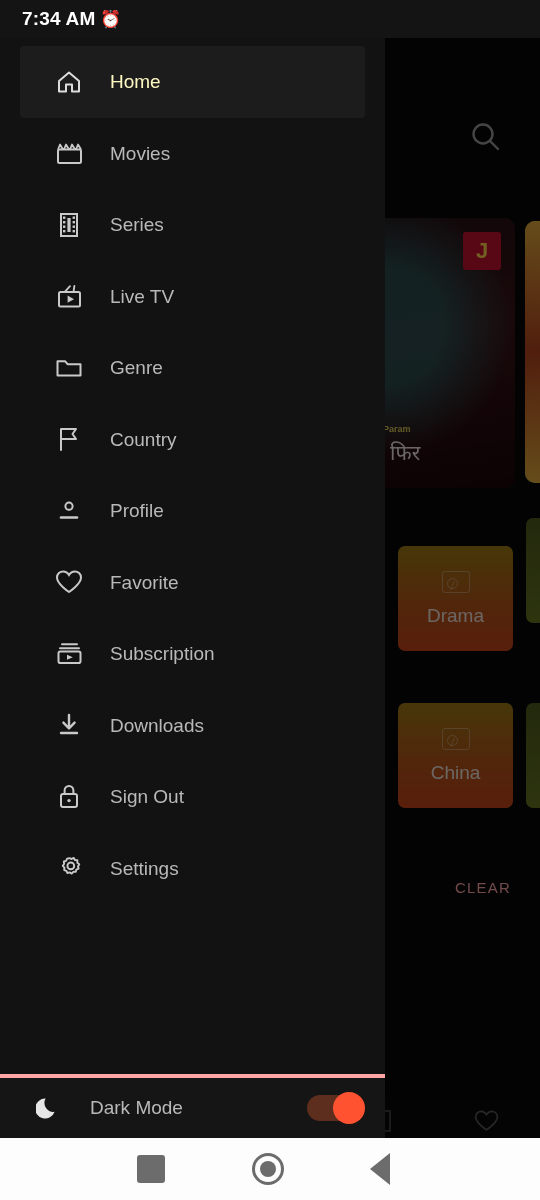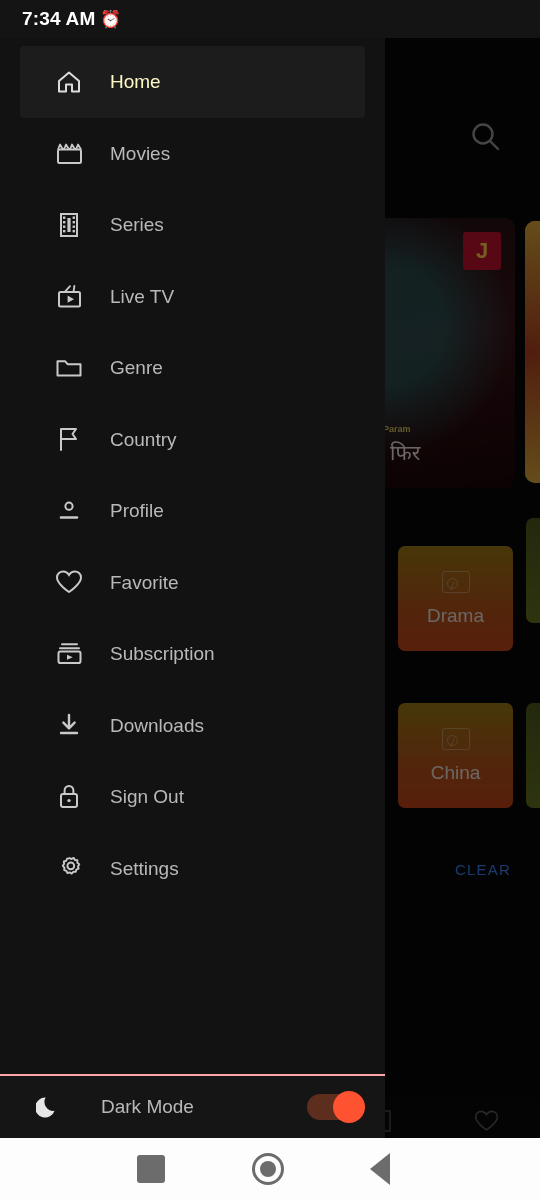--- a/index.html
+++ b/index.html
@@ -68,22 +68,22 @@
     color:#efe3dc; font-size:19px;
   }
   .cat-orange{ background:linear-gradient(180deg,#9d7a14 0%,#b4561a 55%,#c4441a 100%); }
   .cat-olive{ background:linear-gradient(180deg,#4e5a1c 0%,#5c6a1e 55%,#657421 100%); }
   .ph-icon{ width:28px; height:22px; border:1.6px solid rgba(255,255,255,.30); border-radius:3px; position:relative; }
   .ph-icon:before{ content:""; position:absolute; left:4px; bottom:3px; width:9px; height:9px; border-radius:50%;
     border:1.5px solid rgba(255,255,255,.30); }
   .ph-icon:after{ content:""; position:absolute; right:2px; bottom:2px; width:14px; height:9px;
     border-left:1.5px solid rgba(255,255,255,.30); transform:skewX(-22deg); }
 
-  #clear-btn{ position:absolute; left:435px; top:818px; width:96px; height:28px;
-    color:#3b82f6; font-size:15px; letter-spacing:1.2px; text-align:center; line-height:28px; }
+  #clear-btn{ position:absolute; left:435px; top:836px; width:96px; height:28px;
+    color:#fca5a5; font-size:15px; letter-spacing:1.2px; text-align:center; line-height:28px; }
 
   #bottom-nav{ position:absolute; left:0; top:1060px; width:540px; height:78px; background:#0a0a0a; }
   .bn-item{ position:absolute; top:12px; width:110px; display:flex; flex-direction:column;
     align-items:center; gap:7px; color:#5a5a5a; font-size:15px; }
   #bn-series{ left:330px; }
   #bn-fav{ left:431px; }
 
   
   #scrim{ position:absolute; left:0; top:38px; width:540px; height:1124px; background:rgba(0,0,0,.55); z-index:10; }
 
@@ -127,22 +127,22 @@
     height:71.5px; display:flex; align-items:center; padding-left:34px; gap:26px;
     color:#b9b9b9; font-size:19px; margin:0 20px; border-radius:4px;
   }
   .menu-item.active{ background:#1c1c1c; color:#fef9c3; }
   .menu-item .mlabel{ line-height:1; }
   .mi-icon{ width:30px; height:30px; flex:0 0 30px; display:flex; align-items:center; justify-content:center; }
   .mi-icon svg{ display:block; }
 
   #dark-mode-row{
     position:absolute; left:0; bottom:0; width:385px; height:64px;
-    background:#151515; border-top:2px solid #fca5a5;
-    display:flex; align-items:center; padding-left:34px; gap:37px; color:#b9b9b9; font-size:19px;
+    background:#151515; border-top:4px solid #fca5a5;
+    display:flex; align-items:center; padding-left:34px; gap:26px; color:#b9b9b9; font-size:19px;
   }
   #dark-toggle{
     position:absolute; right:22px; top:50%; transform:translateY(-50%);
     width:56px; height:26px; border-radius:13px; background:#5d2d1e;
   }
   #dark-toggle .knob{
     position:absolute; right:-2px; top:-3px; width:32px; height:32px; border-radius:50%;
     background:#ff5230;
   }
 

